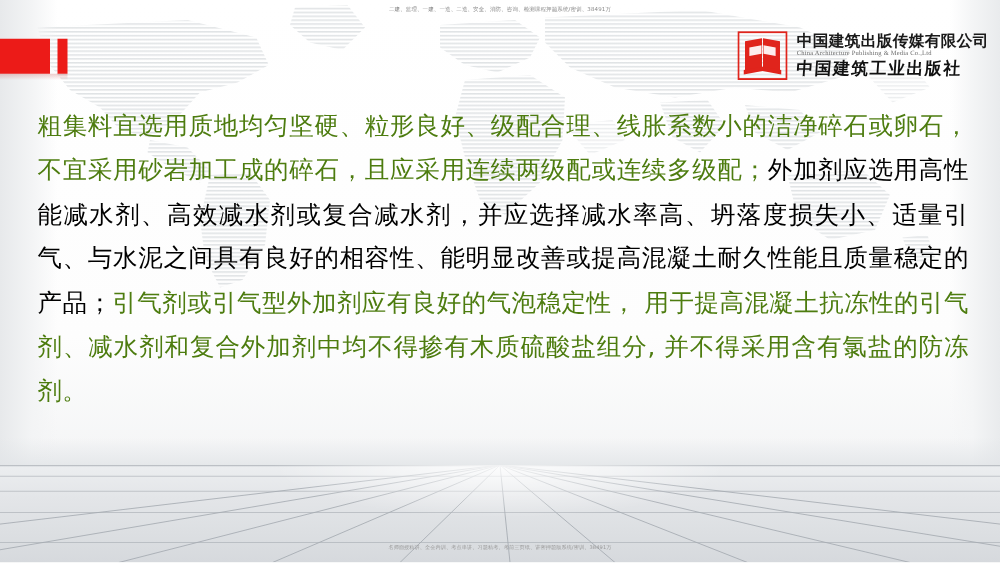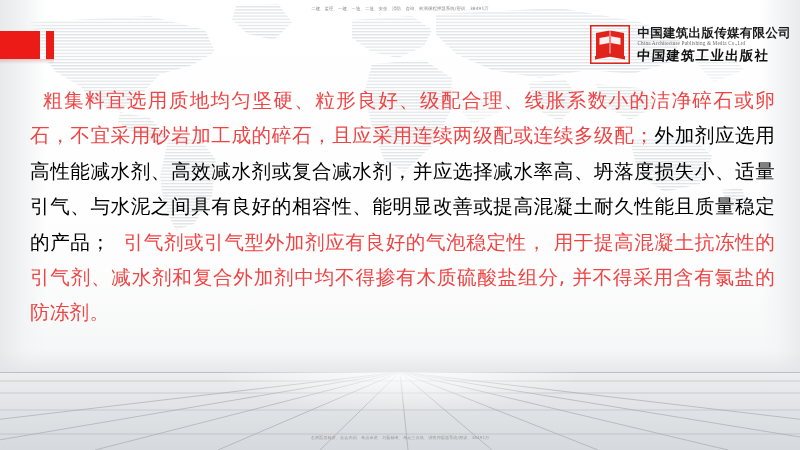--- a/index.html
+++ b/index.html
@@ -111,21 +111,21 @@
   .body-text{
     position:absolute;left:30px;top:83px;width:745px;
     font-size:19.6px;line-height:35.4px;
     font-family:"DejaVu Sans","Liberation Sans",sans-serif;
     color:#2b2b2b;
     letter-spacing:.2px;
     text-align:justify;
     text-justify:inter-character;
   }
   .body-text .seg{white-space:pre-wrap;}
-  .seg.black{color:#ef4444;margin-left:13px;}
+  .seg.black{color:#4d7c0f;}
   .seg.red{color:#000000;}
 </style>
 </head>
 <body>
 
 <div id="slide">
 
   <div class="bg-base"></div>
 
   <div class="map-wrap">

